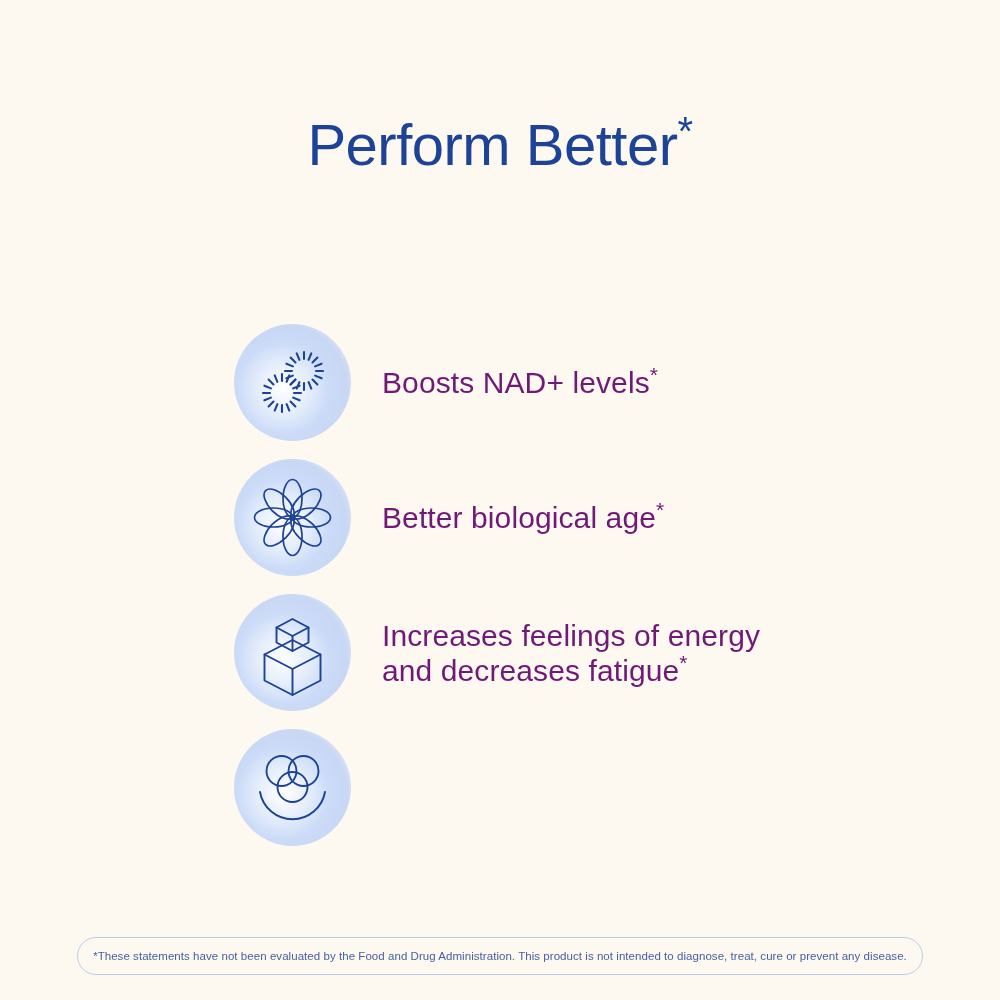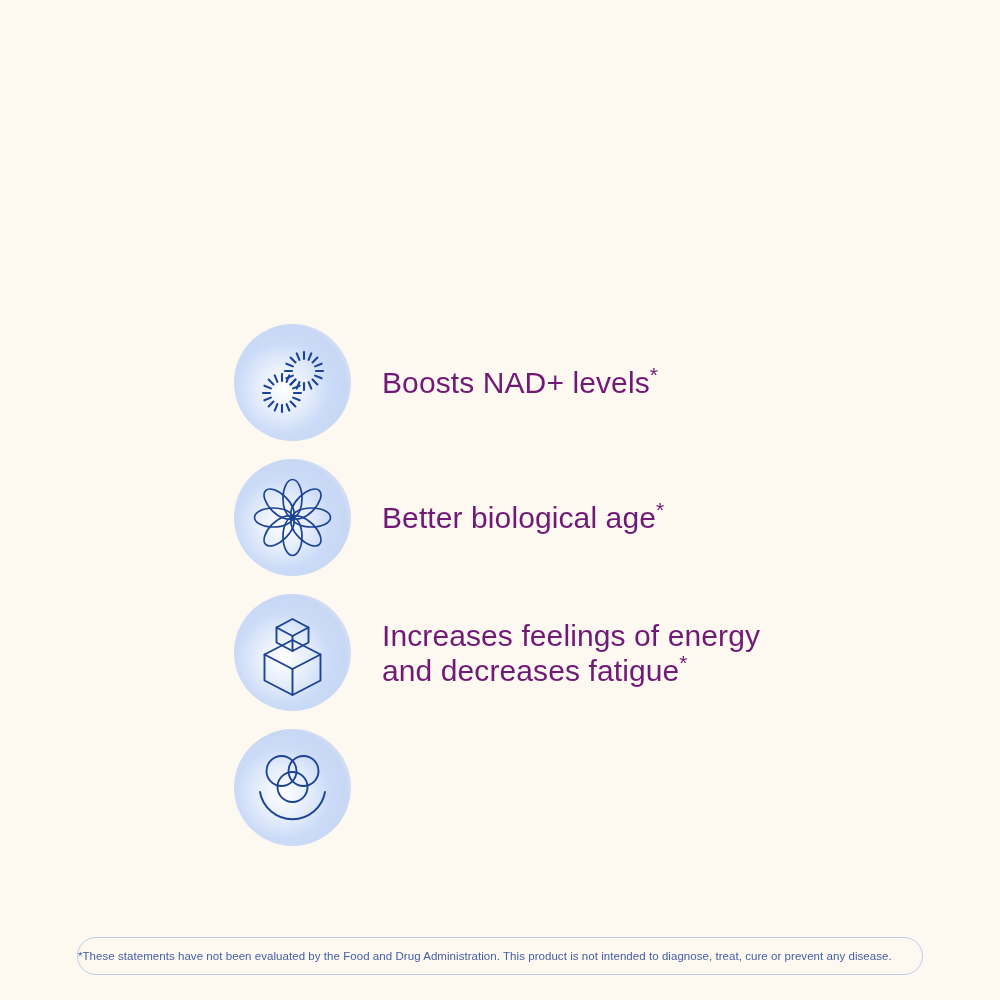--- a/index.html
+++ b/index.html
@@ -110,37 +110,38 @@
     left: 77px;
     top: 937px;
     width: 846px;
     height: 38px;
     box-sizing: border-box;
     border: 1px solid #BECCEA;
     border-radius: 19px;
     background: transparent;
     display: flex;
     align-items: center;
-    justify-content: flex-start;
+    justify-content: center;
   }
   .disclaimer-text {
     color: #4560A8;
     font-size: 11.5px;
     line-height: 14px;
     letter-spacing: 0.05px;
     text-align: center;
     white-space: nowrap;
   }
 </style>
 </head>
 <body>
 
 <div class="page">
 
   <div class="headline">
+    <span class="hl-line"><span>Perform Better</span><span class="star">*</span></span>
   </div>
 
   <div class="benefits">
 
     <div class="benefit-row">
       <div class="icon-wrap">
         <div class="icon-bubble"></div>
         <svg class="icon-svg" width="105" height="105" viewBox="0 0 105 105" fill="none">
           <g stroke="#1C4397" stroke-width="2.1" stroke-linecap="round">
 

